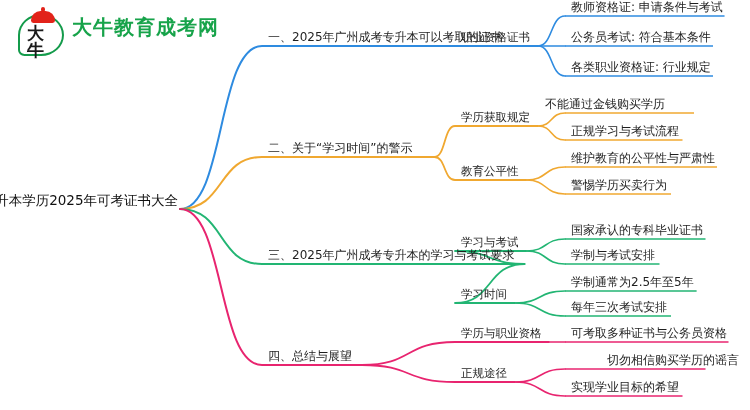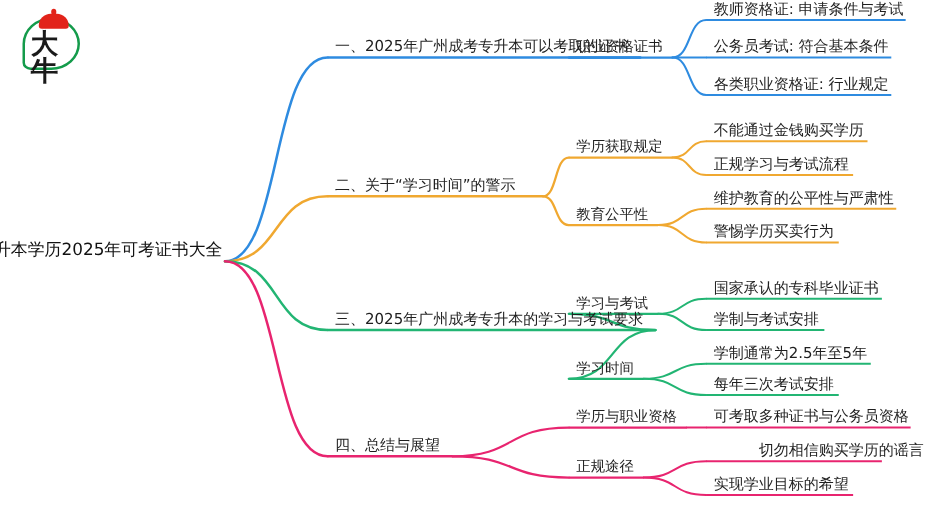--- a/index.html
+++ b/index.html
@@ -20,21 +20,21 @@
   }
   .logo-mark .hat{
     position:absolute;left:11px;top:-5px;width:24px;height:12px;
     background:#e2231a;border-radius:12px 12px 3px 3px;
   }
   .logo-mark .hat:after{
     content:"";position:absolute;left:10px;top:-4px;width:4px;height:5px;background:#e2231a;border-radius:2px;
   }
   .logo-mark .cn{
     position:absolute;left:0;right:12px;top:9px;text-align:center;
-    font-size:22px;font-weight:700;color:#1a1a1a;line-height:1;
+    font-size:17px;font-weight:700;color:#1a1a1a;line-height:1;
     font-family:"DejaVu Sans",sans-serif;letter-spacing:-1px;
   }
   .logo-cn{
     position:absolute;left:54px;top:2px;
     font-size:20px;font-weight:700;color:#17a34a;letter-spacing:1px;
     font-family:"DejaVu Sans",sans-serif;white-space:nowrap;
   }
   .logo-url{
     position:absolute;left:55px;top:27px;
     font-size:13px;font-weight:700;color:#17a34a;letter-spacing:.5px;
@@ -53,20 +53,21 @@
 </head>
 <body>
 
 <div id="map">
 
   <div class="logo">
     <div class="logo-mark">
       <div class="hat"></div>
       <div class="cn">大牛</div>
     </div>
+    <div class="logo-cn">大牛教育成考网</div>
   </div>
 
   <svg class="links" viewBox="0 0 750 410">
       <path d="M180 209 C225.1 209 216.9 46 262 46" stroke="#2E8BE0" stroke-width="2" fill="none" stroke-linecap="round"></path>
       <path d="M262 46 L512.546875 46" stroke="#2E8BE0" stroke-width="2" fill="none" stroke-linecap="butt"></path>
       <path d="M512.546875 46 C480.89609375 46 486.65078125 46 455 46" stroke="#2E8BE0" stroke-width="1.8" fill="none" stroke-linecap="round"></path>
       <path d="M455 46 L538 46" stroke="#2E8BE0" stroke-width="1.8" fill="none" stroke-linecap="butt"></path>
       <path d="M538 46 C552.85 46 550.15 16 565 16" stroke="#2E8BE0" stroke-width="1.6" fill="none" stroke-linecap="round"></path>
       <path d="M565 16 L724.53125 16" stroke="#2E8BE0" stroke-width="1.6" fill="none" stroke-linecap="butt"></path>
       <path d="M538 46 C552.85 46 550.15 46 565 46" stroke="#2E8BE0" stroke-width="1.6" fill="none" stroke-linecap="round"></path>
@@ -117,21 +118,21 @@
 
   <div id="nodes">
       <div class="node root" style="left: -72.3594px; top: 193px;">广州成考专升本学历2025年可考证书大全</div>
       <div class="node l1" style="left: 268px; top: 31px;">一、2025年广州成考专升本可以考取的证书</div>
       <div class="node l2" style="left: 461px; top: 31px;">职业资格证书</div>
       <div class="node l3" style="left: 571px; top: 1px;">教师资格证: 申请条件与考试</div>
       <div class="node l3" style="left: 571px; top: 31px;">公务员考试: 符合基本条件</div>
       <div class="node l3" style="left: 571px; top: 61px;">各类职业资格证: 行业规定</div>
       <div class="node l1" style="left: 268px; top: 142px;">二、关于“学习时间”的警示</div>
       <div class="node l2" style="left: 461px; top: 111px;">学历获取规定</div>
-      <div class="node l3" style="left: 571px; top: 98px;">不能通过金钱购买学历</div>
+      <div class="node l3" style="left: 545px; top: 98px;">不能通过金钱购买学历</div>
       <div class="node l3" style="left: 571px; top: 125px;">正规学习与考试流程</div>
       <div class="node l2" style="left: 461px; top: 165px;">教育公平性</div>
       <div class="node l3" style="left: 571px; top: 152px;">维护教育的公平性与严肃性</div>
       <div class="node l3" style="left: 571px; top: 179px;">警惕学历买卖行为</div>
       <div class="node l1" style="left: 268px; top: 249px;">三、2025年广州成考专升本的学习与考试要求</div>
       <div class="node l2" style="left: 461px; top: 236px;">学习与考试</div>
       <div class="node l3" style="left: 571px; top: 224px;">国家承认的专科毕业证书</div>
       <div class="node l3" style="left: 571px; top: 249px; text-align: right;">学制与考试安排</div>
       <div class="node l2" style="left: 461px; top: 288px;">学习时间</div>
       <div class="node l3" style="left: 571px; top: 276px;">学制通常为2.5年至5年</div>

